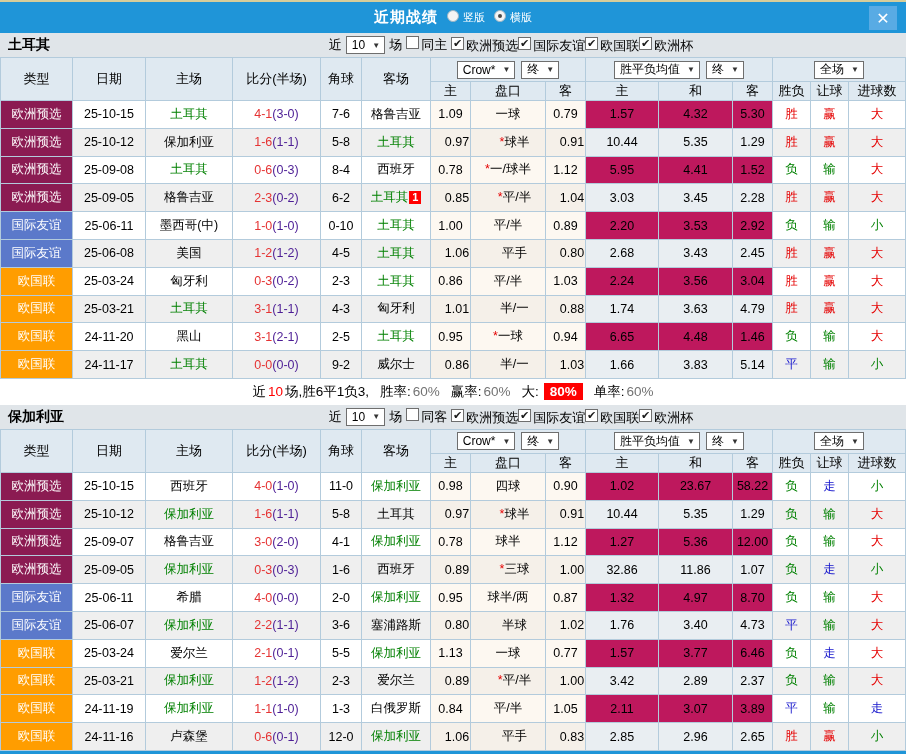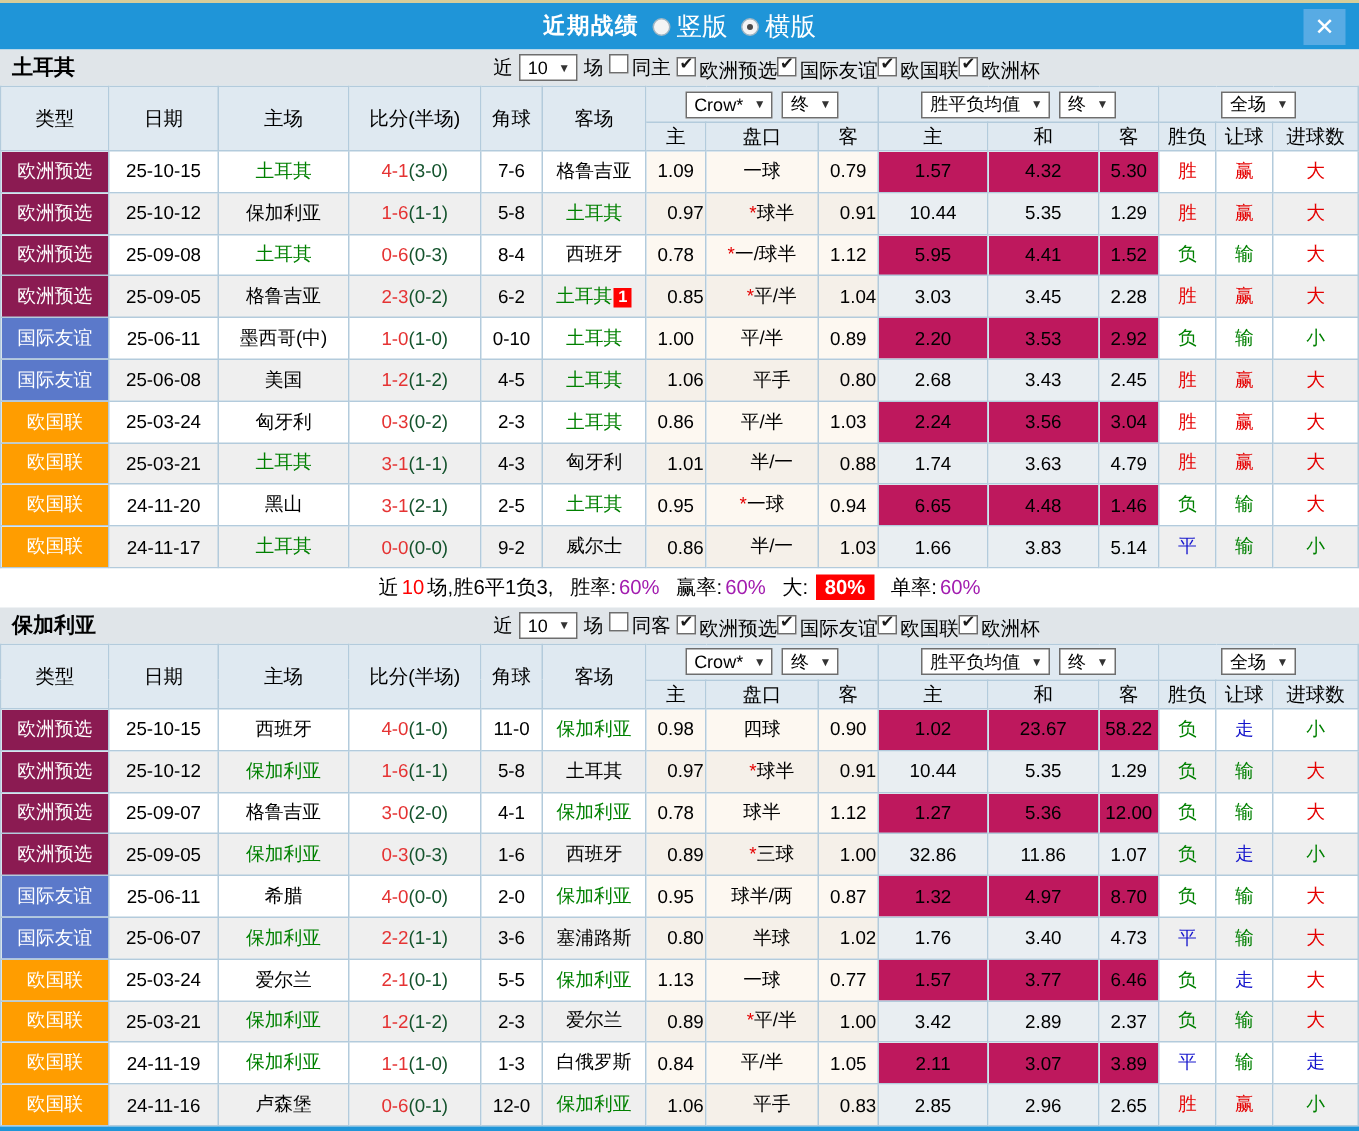--- a/index.html
+++ b/index.html
@@ -8,21 +8,21 @@
     width:906px; height:754px; overflow:hidden; background:#fff;
     font-family:"Liberation Sans","DejaVu Sans",sans-serif; color:#000;
   }
   
   .titlebar {
     height:33px; background:#1f95d8; border-top:2px solid #d6cd9a;
     display:flex; align-items:center; justify-content:center; gap:9px;
     position:relative; color:#fff;
   }
   .tb-title { font-size:15px; font-weight:bold; letter-spacing:1px; }
-  .radio-wrap { display:inline-flex; align-items:center; gap:4px; font-size:17px; cursor:pointer; }
+  .radio-wrap { display:inline-flex; align-items:flex-start; gap:4px; font-size:11px; cursor:pointer; }
   .radio {
     width:12px; height:12px; border-radius:50%; background:#f4f4f4;
     border:1px solid #9fb6c4; display:inline-block; position:relative;
   }
   .radio.checked::after {
     content:""; position:absolute; left:3px; top:3px; width:4px; height:4px;
     border-radius:50%; background:#4a4a4a;
   }
   .close-btn {
     position:absolute; right:9px; top:4px; width:28px; height:24px;
@@ -65,37 +65,37 @@
   tr.odd  td.c-odd { background:#f5f0e9;padding-left:13px; }
   tr.even td.c-avg { background:#be185d; }
   tr.odd  td.c-avg { background:#e9eef2; }
   td.c-type { color:#fff; font-size:12.5px; }
   .grid td.t-purple { background:#8b1b52 !important; }
   .grid td.t-blue   { background:#5b79ca !important; }
   .grid td.t-orange { background:#ff9d00 !important; }
   td.c-team, td.c-date { font-size:13px; }
   td.green { color:#008000; }
   .c-score .ft { color:#e53333; }
-  .c-score .ht { color:#14532d; }
+  .c-score .ht { color:#4c1d95; }
   .star { color:#e50000; font-style:normal; }
   .badge {
     display:inline-block; background:#f00; color:#fff; font-size:11px;
     line-height:13px; padding:0 3px; margin-left:1px; font-weight:bold;
   }
   td.c-res { font-size:13px; }
   .res-r { color:#e50000; }
   .res-g { color:#008000; }
   .res-b { color:#1414cc; }
   
   .summary {
     height:26px; display:flex; align-items:center; justify-content:center;
     font-size:13.5px; background:#fff; gap:2px;
   }
   .su-count { color:#f00; }
-  .su-rate, .su-win, .su-single { color:#a21caf; }
+  .su-rate, .su-win, .su-single { color:#737373; }
   .su-big { background:#f00; color:#ffffff; padding:1px 6px; font-weight:bold; margin-left:3px; }
   .su-rate-label, .su-win-label, .su-big-label, .su-single-label { margin-left:9px; }
   .bottom-strip { height:3px; background:#1f95d8; }
 </style>
 </head>
 <body>
 
 <div class="titlebar">
   <span class="tb-title">近期战绩</span>
   <label class="radio-wrap">

